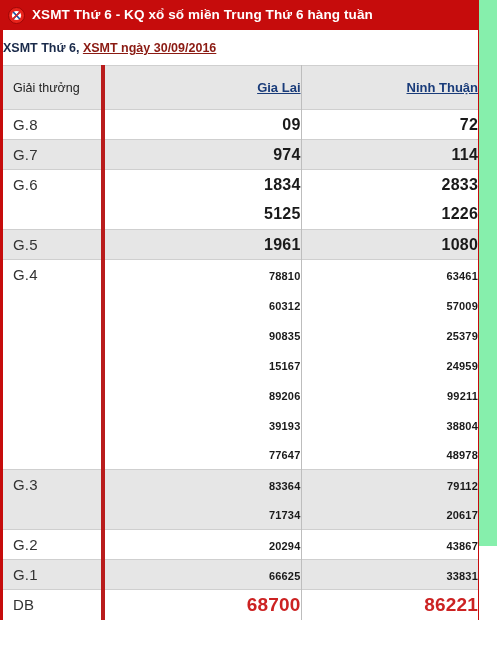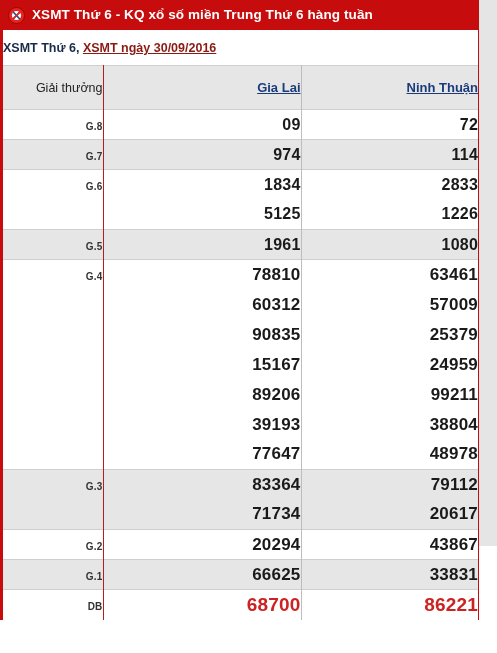--- a/index.html
+++ b/index.html
@@ -9,21 +9,21 @@
     height: 653px;
     background: #ffffff;
     font-family: "Liberation Sans", sans-serif;
     overflow: hidden;
   }
 
   #page {
     position: relative;
     width: 497px;
     height: 546px;
-    background: #e5e5e5;
+    background: #86efac;
   }
 
   
   .titlebar {
     display: flex;
     align-items: center;
     height: 30px;
     background: #c60c0c;
     padding: 0 8px;
     margin: 0 18px 0 0;
@@ -91,22 +91,23 @@
   table.results col.c-prov2  { width: 177px; }
 
   table.results th,
   table.results td {
     border-top: 1px solid #cfcfcf;
     vertical-align: middle;
   }
 
   table.results td.prize-col,
   table.results th.prize-col {
-    border-right: 1px solid #b91c1c;
-    text-align: right;
+    border-right: 4px solid #b91c1c;
+    padding-left: 10px;
+    text-align: left;
   }
 
   table.results td.num-col,
   table.results th.num-col {
     border-right: 1px solid #bdbdbd;
     text-align: right;
   }
   table.results td.num-col:last-child,
   table.results th.num-col:last-child {
     border-right: none;
@@ -129,28 +130,27 @@
     cursor: pointer;
   }
 
   
   tbody tr.row-grey { background: #e6e6e6; }
   tbody tr.row-white { background: #ffffff; }
 
   tbody td { height: 30px; }
 
   .prize-label {
-    font-size: 10px;
+    font-size: 15px;
     color: #333333;
     letter-spacing: 0.2px;
-    font-weight: bold;
   }
 
   .num {
-    font-size: 17px;
+    font-size: 11px;
     font-weight: bold;
     color: #1a1a1a;
     letter-spacing: 0.2px;
   }
 
   .num.special {
     color: #cc2222;
     font-size: 19px;
   }
 

